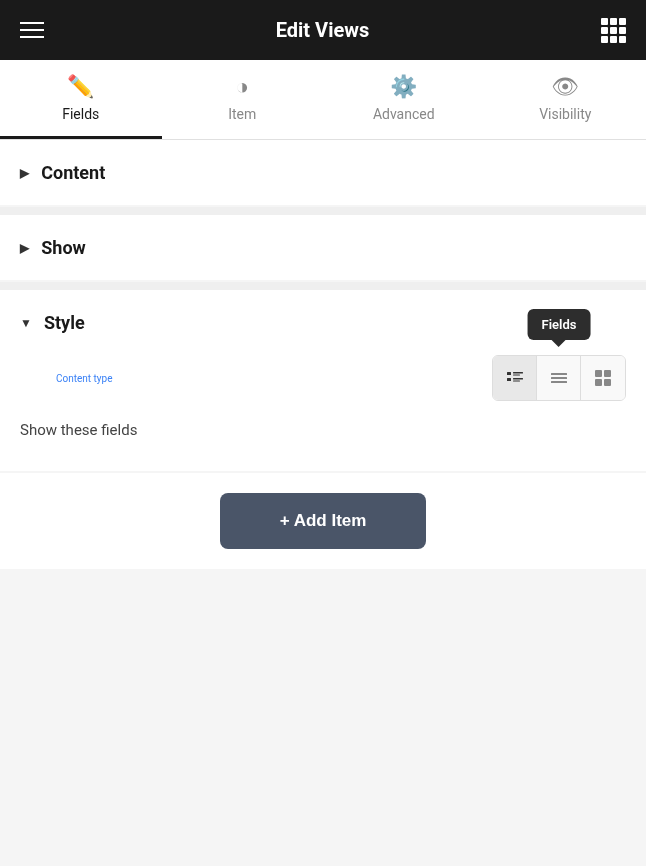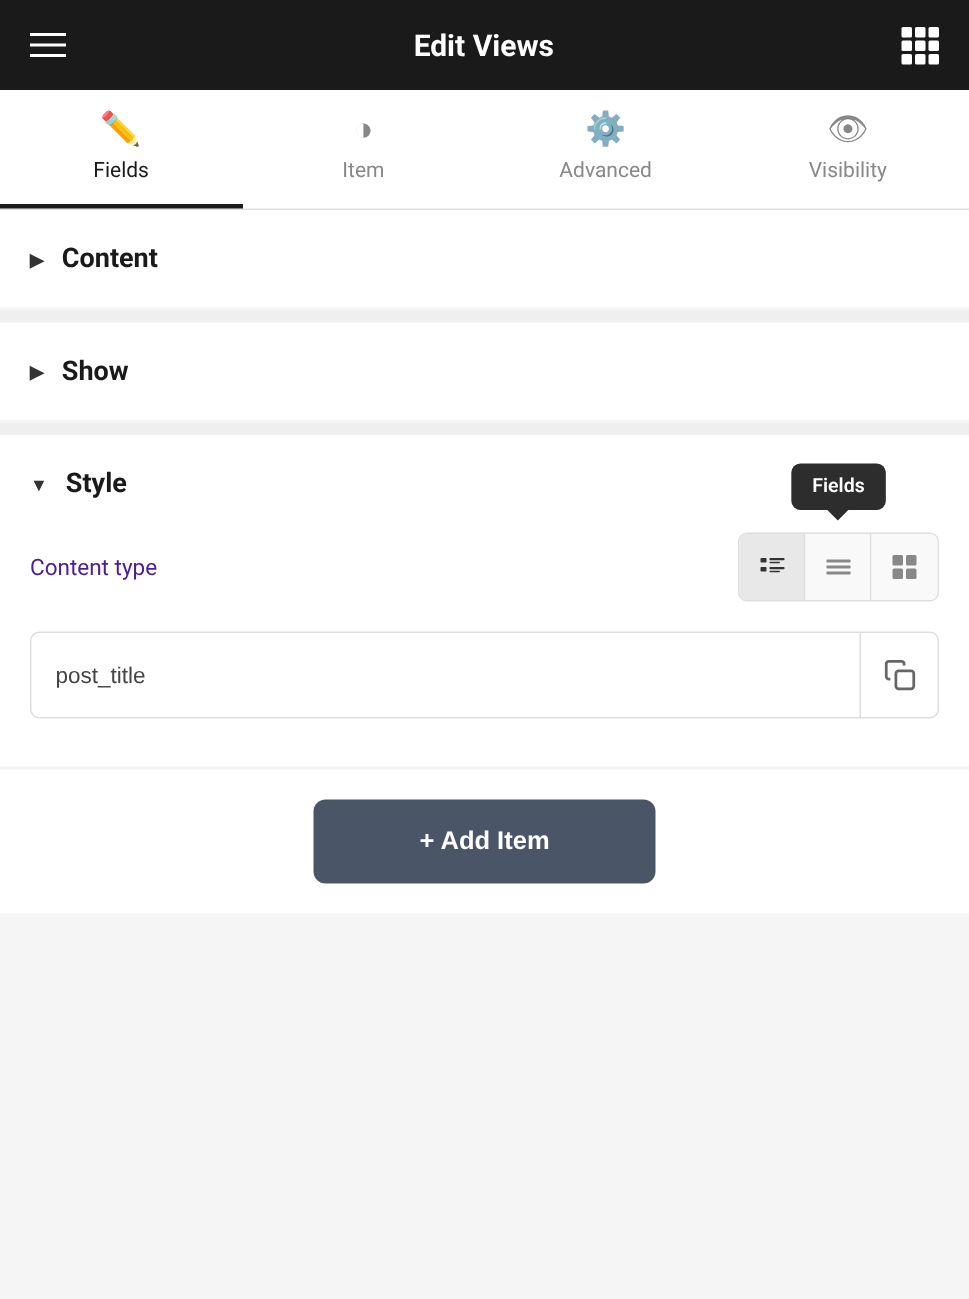--- a/index.html
+++ b/index.html
@@ -115,22 +115,23 @@
     
     .content-type-row {
       display: flex;
       align-items: center;
       justify-content: space-between;
       margin-bottom: 20px;
       position: relative;
     }
 
     .content-type-label {
-      font-size: 15px;
-      color: #4c1d95;
+      font-size: 10px;
+      color: #3b82f6;
+      margin-left: 36px;
     }
 
     .content-type-controls {
       display: flex;
       position: relative;
     }
 
     
     .tooltip {
       position: absolute;
@@ -239,21 +240,21 @@
       color: #ffffff;
       border: none;
       border-radius: 8px;
       padding: 18px 40px;
       font-size: 17px;
       font-weight: 600;
       cursor: pointer;
       display: flex;
       align-items: center;
       gap: 10px;
-      width: 228px;
+      width: 206px;
       justify-content: center;
     }
 
     .divider {
       height: 8px;
       background: #efefef;
     }
   </style>
 </head>
 <body>
@@ -350,28 +351,20 @@
               <rect x="2" y="2" width="7" height="7" rx="1" fill="#888"></rect>
               <rect x="11" y="2" width="7" height="7" rx="1" fill="#888"></rect>
               <rect x="2" y="11" width="7" height="7" rx="1" fill="#888"></rect>
               <rect x="11" y="11" width="7" height="7" rx="1" fill="#888"></rect>
             </svg>
           </div>
         </div>
       </div>
     </div>
 
-
-    <div class="field-row">
-      <input class="field-input" type="text" readonly="" value="post_title" style="">
-      <div class="field-copy-btn">
-        <svg width="22" height="22" viewBox="0 0 24 24" fill="none" stroke="#666" stroke-width="2">
-          <rect x="9" y="9" width="13" height="13" rx="2" ry="2"></rect>
-          <path d="M5 15H4a2 2 0 0 1-2-2V4a2 2 0 0 1 2-2h9a2 2 0 0 1 2 2v1"></path>
-        </svg>
-      </div>
-    </div>
+    <div class="show-fields-label">Show these fields</div>
+
   </div>
 </div>
 
 <div class="add-item-section">
   <button class="add-item-btn">+ Add Item</button>
 </div>
 
 </body></html>

